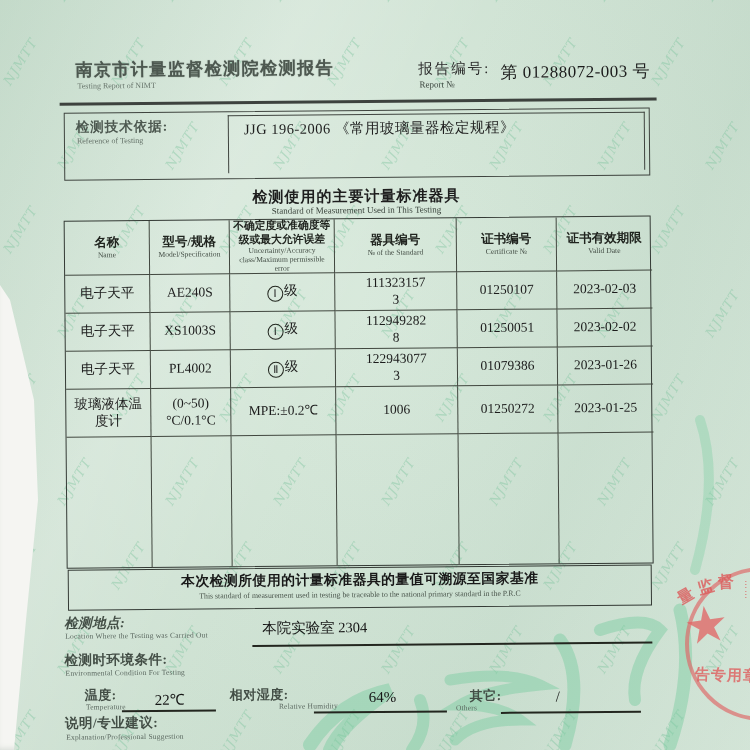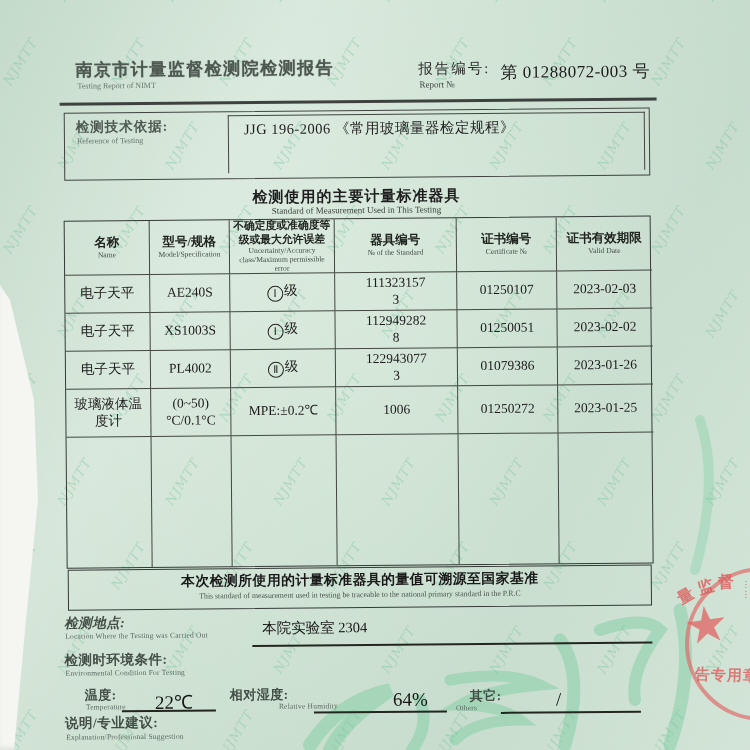--- a/index.html
+++ b/index.html
@@ -66,21 +66,21 @@
   .l2:empty{display:none;}
 
   
   .trace-box{left:66px;top:567px;width:584px;height:41px;border:1.7px solid #343a35;text-align:center;box-sizing:border-box;}
   .trace-cn{margin-top:3px;font-size:13.8px;font-weight:bold;letter-spacing:0.5px;color:#191919;}
   .trace-en{font-size:7.8px;color:#4a554c;margin-top:1px;}
 
   
   .sec-label{font-size:13.5px;font-weight:bold;letter-spacing:0.5px;color:#434e46;}
   .fill-line{height:1.7px;background:#23261f;}
-  .val{font-size:19px;color:#161616;}
+  .val{font-size:15px;color:#161616;}
 
   
   .stamp{position:absolute;left:600px;top:520px;width:150px;height:230px;pointer-events:none;}
   .stamp-circle{position:absolute;left:85px;top:47px;width:146px;height:146px;border:4px solid rgba(222,100,100,0.65);border-radius:50%;}
   .stamp-star{position:absolute;left:84px;top:76px;font-size:50px;color:rgba(226,98,98,0.75);transform:rotate(-8deg);font-family:"DejaVu Sans",sans-serif;}
   .stamp-arc{position:absolute;font-size:16px;font-weight:bold;color:rgba(220,90,90,0.8);}
   .stamp-bottom{position:absolute;left:95px;top:146px;font-size:15px;font-weight:bold;color:rgba(222,92,92,0.8);letter-spacing:1px;transform:rotate(2deg);white-space:nowrap;}
   .stamp-side{position:absolute;left:141px;top:60px;font-size:9px;color:rgba(222,92,92,0.75);writing-mode:vertical-rl;letter-spacing:1px;}
 </style>
 </head>
@@ -286,21 +286,21 @@
   <div class="abs sec-label" style="left:62px;top:649px;">检测时环境条件:</div>
   <div class="abs en-s" style="left:63px;top:666px;">Environmental Condition For Testing</div>
 
   <div class="abs sec-label" style="left:82px;top:684px;font-size:13px;">温度:</div>
   <div class="abs en-s" style="left:83px;top:700px;">Temperature</div>
   <div class="abs val" style="left:152px;top:687px;">22℃</div>
   <div class="abs fill-line" style="left:119px;top:708px;width:94px;"></div>
 
   <div class="abs sec-label" style="left:227px;top:685px;font-size:13px;">相对湿度:</div>
   <div class="abs en-s" style="left:228px;top:701px;margin-left:48px;">Relative Humidity</div>
-  <div class="abs val" style="left:366px;top:689px;margin-left:24px;">64%</div>
+  <div class="abs val" style="left:366px;top:689px;">64%</div>
   <div class="abs fill-line" style="left:311px;top:711px;width:133px;"></div>
 
   <div class="abs sec-label" style="left:452px;top:688px;font-size:13px;margin-left:15px;">其它:</div>
   <div class="abs en-s" style="left:453px;top:704px;">Others</div>
   <div class="abs val" style="left:553px;top:690px;">/</div>
   <div class="abs fill-line" style="left:498px;top:713px;width:140px;"></div>
 
   <div class="abs sec-label" style="left:62px;top:712px;">说明/专业建议:</div>
   <div class="abs en-s" style="left:63px;top:730px;">Explanation/Professional Suggestion</div>
 </div>

